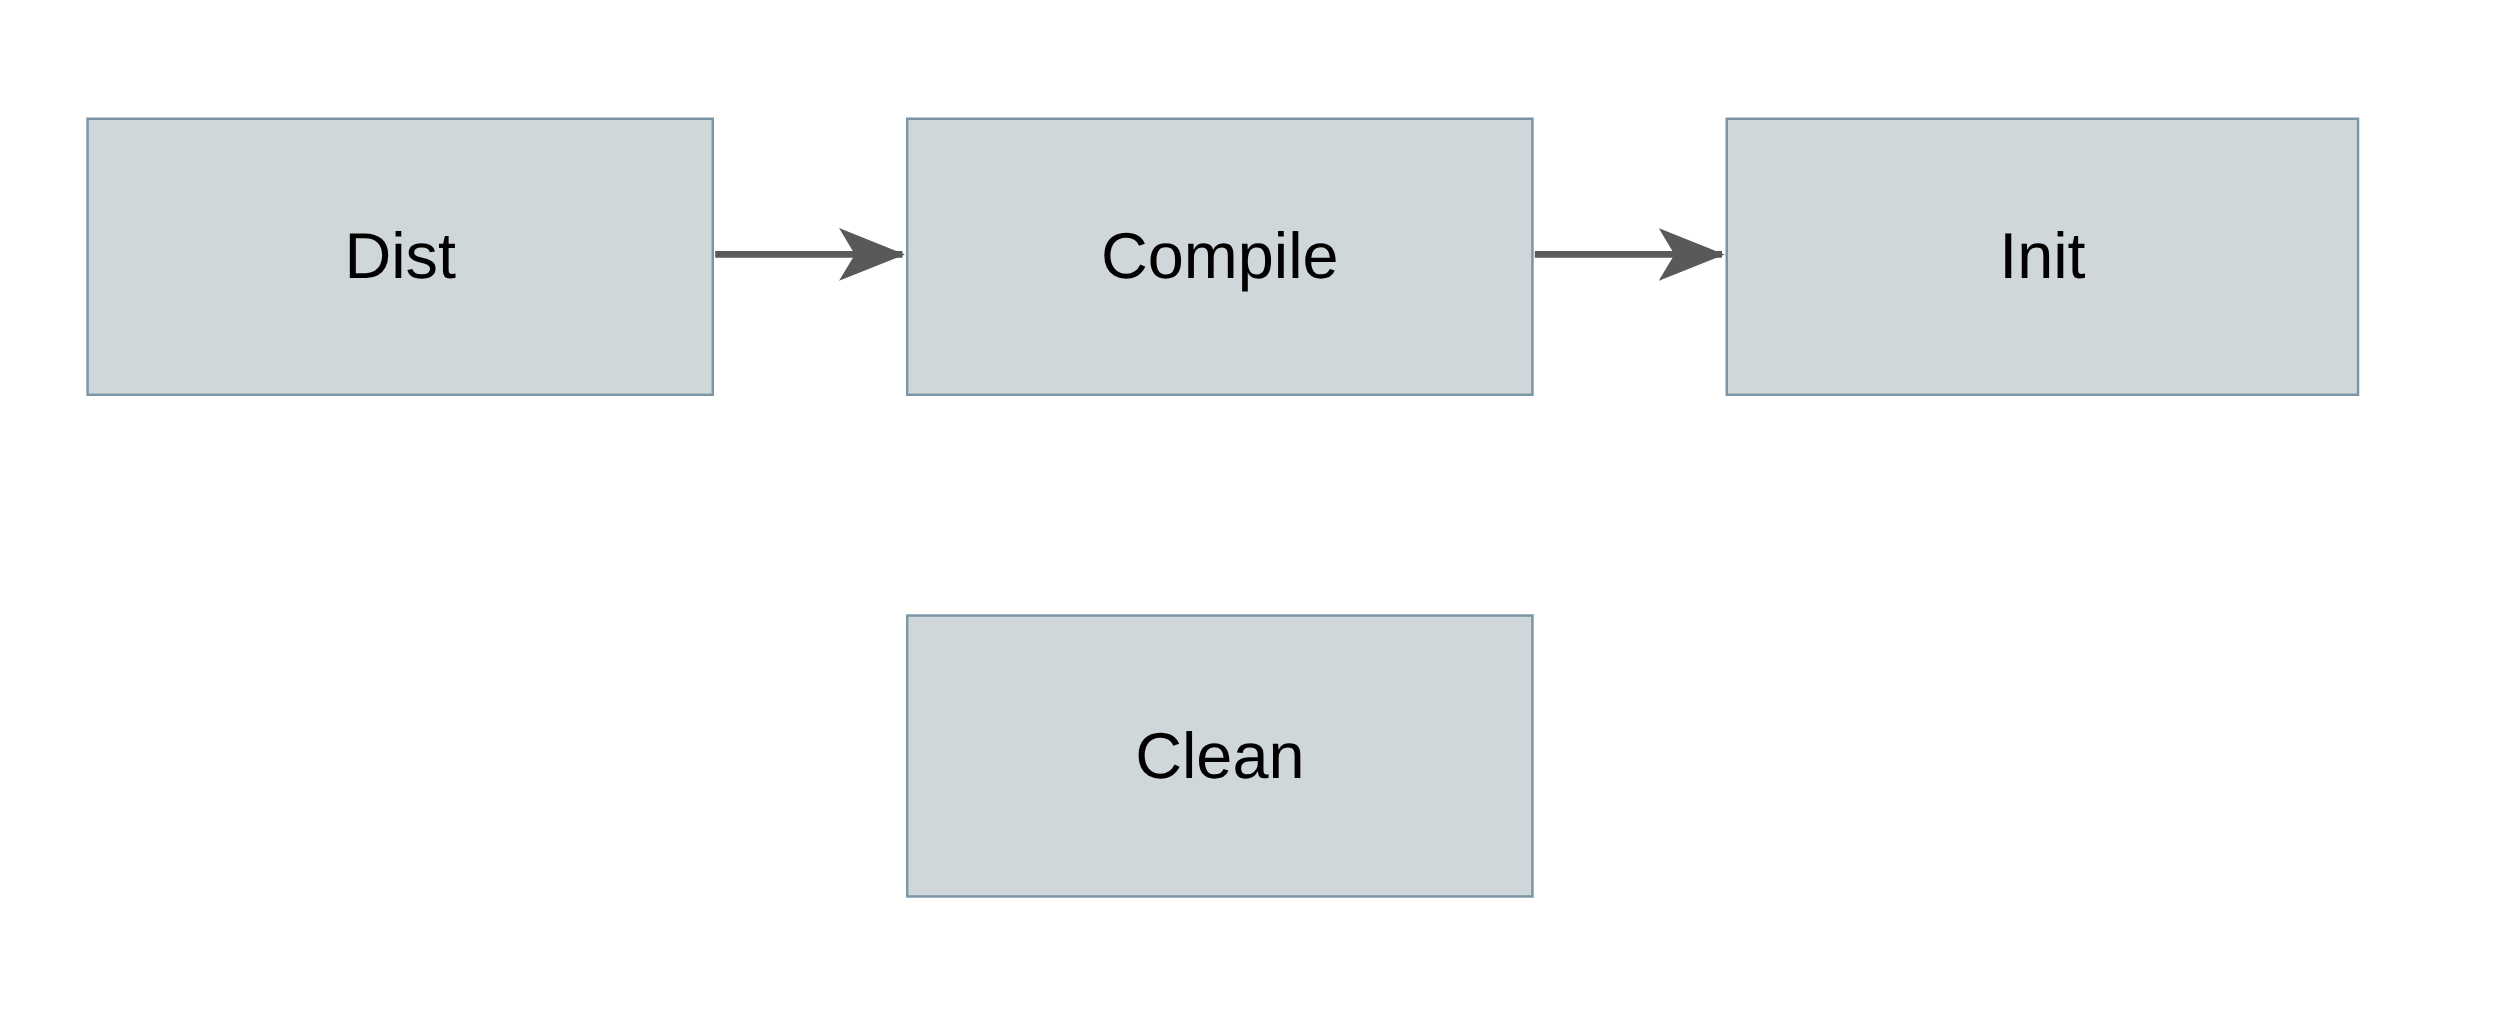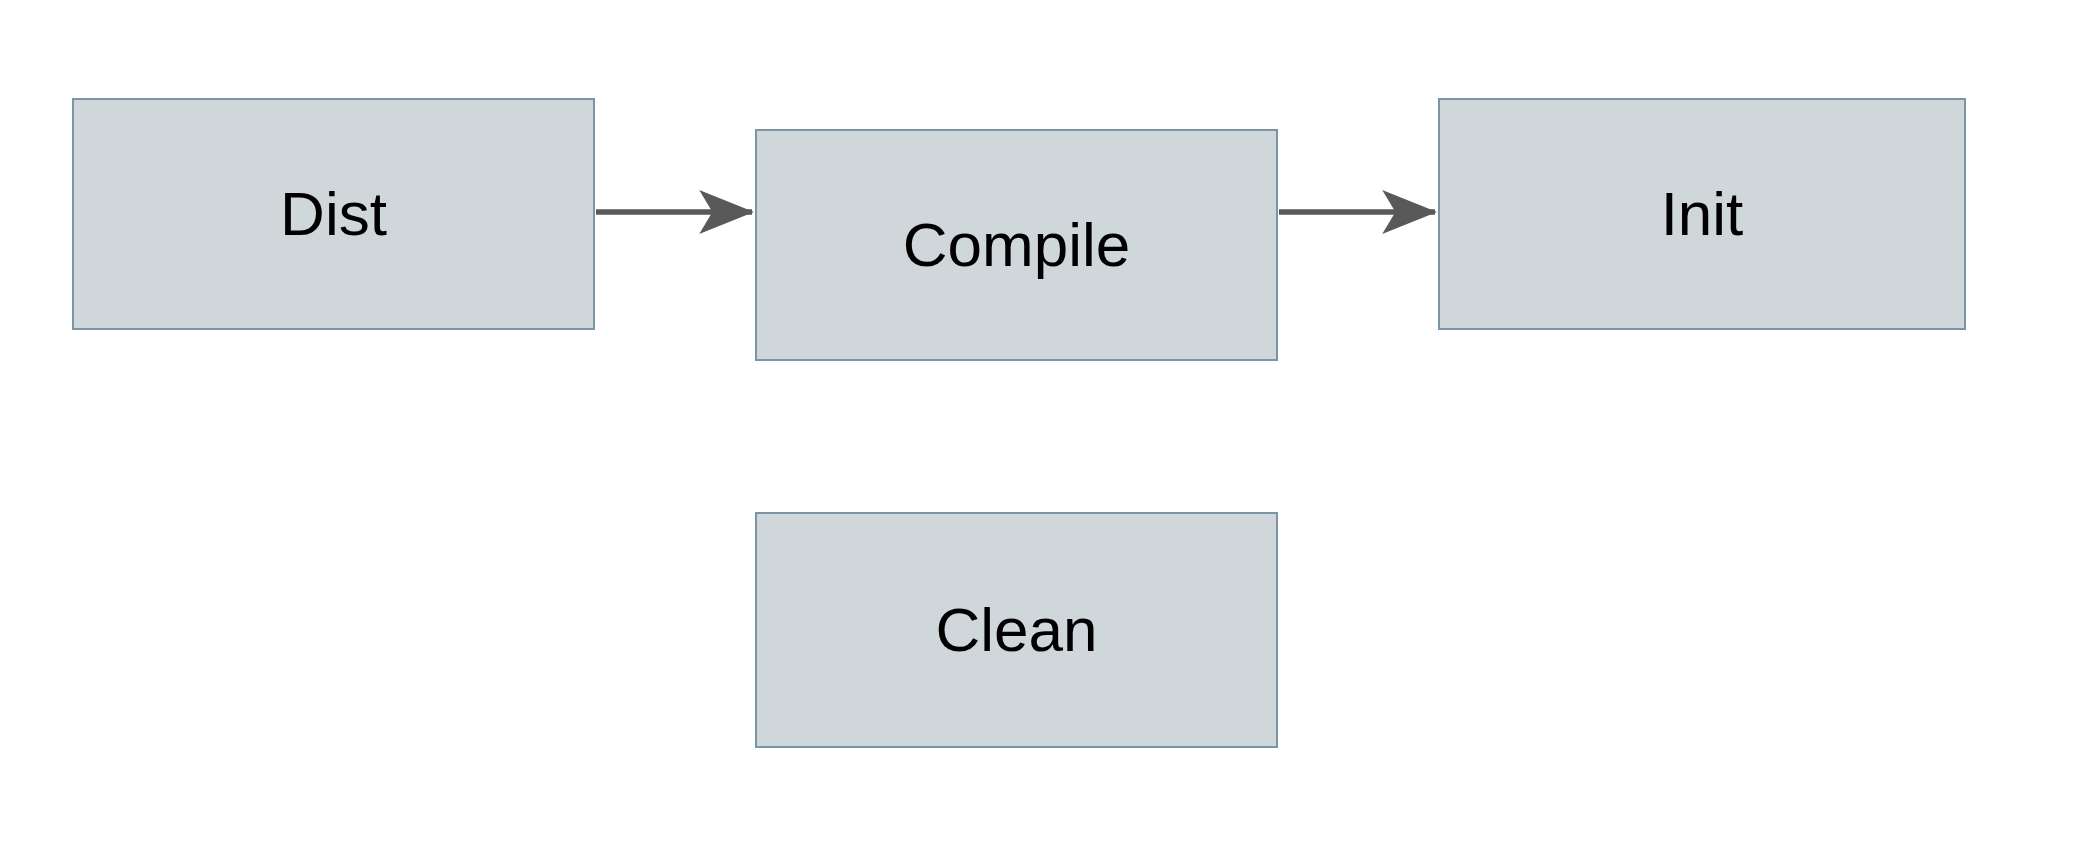--- a/index.html
+++ b/index.html
@@ -22,31 +22,31 @@
     position: absolute;
     box-sizing: border-box;
     background: #D0D7DA;
     border: 2px solid #7A95A5;
     display: flex;
     align-items: center;
     justify-content: center;
   }
   .node-label {
     font-family: "Liberation Sans", sans-serif;
-    font-size: 62px;
+    font-size: 54px;
     font-weight: 400;
     color: #000000;
     line-height: 1;
     letter-spacing: 0px;
     white-space: nowrap;
     user-select: none;
   }
   
   #node-dist    { left: 72px;   top: 98px;  width: 523px; height: 232px; }
-  #node-compile { left: 755px;  top: 98px;  width: 523px; height: 232px; margin-top: 31px; }
+  #node-compile { left: 755px;  top: 98px;  width: 523px; height: 232px; }
   #node-init    { left: 1438px; top: 98px;  width: 528px; height: 232px; }
   #node-clean   { left: 755px;  top: 512px; width: 523px; height: 236px; }
 
   .edge-layer {
     position: absolute;
     left: 0;
     top: 0;
     width: 2078px;
     height: 848px;
     pointer-events: none;

